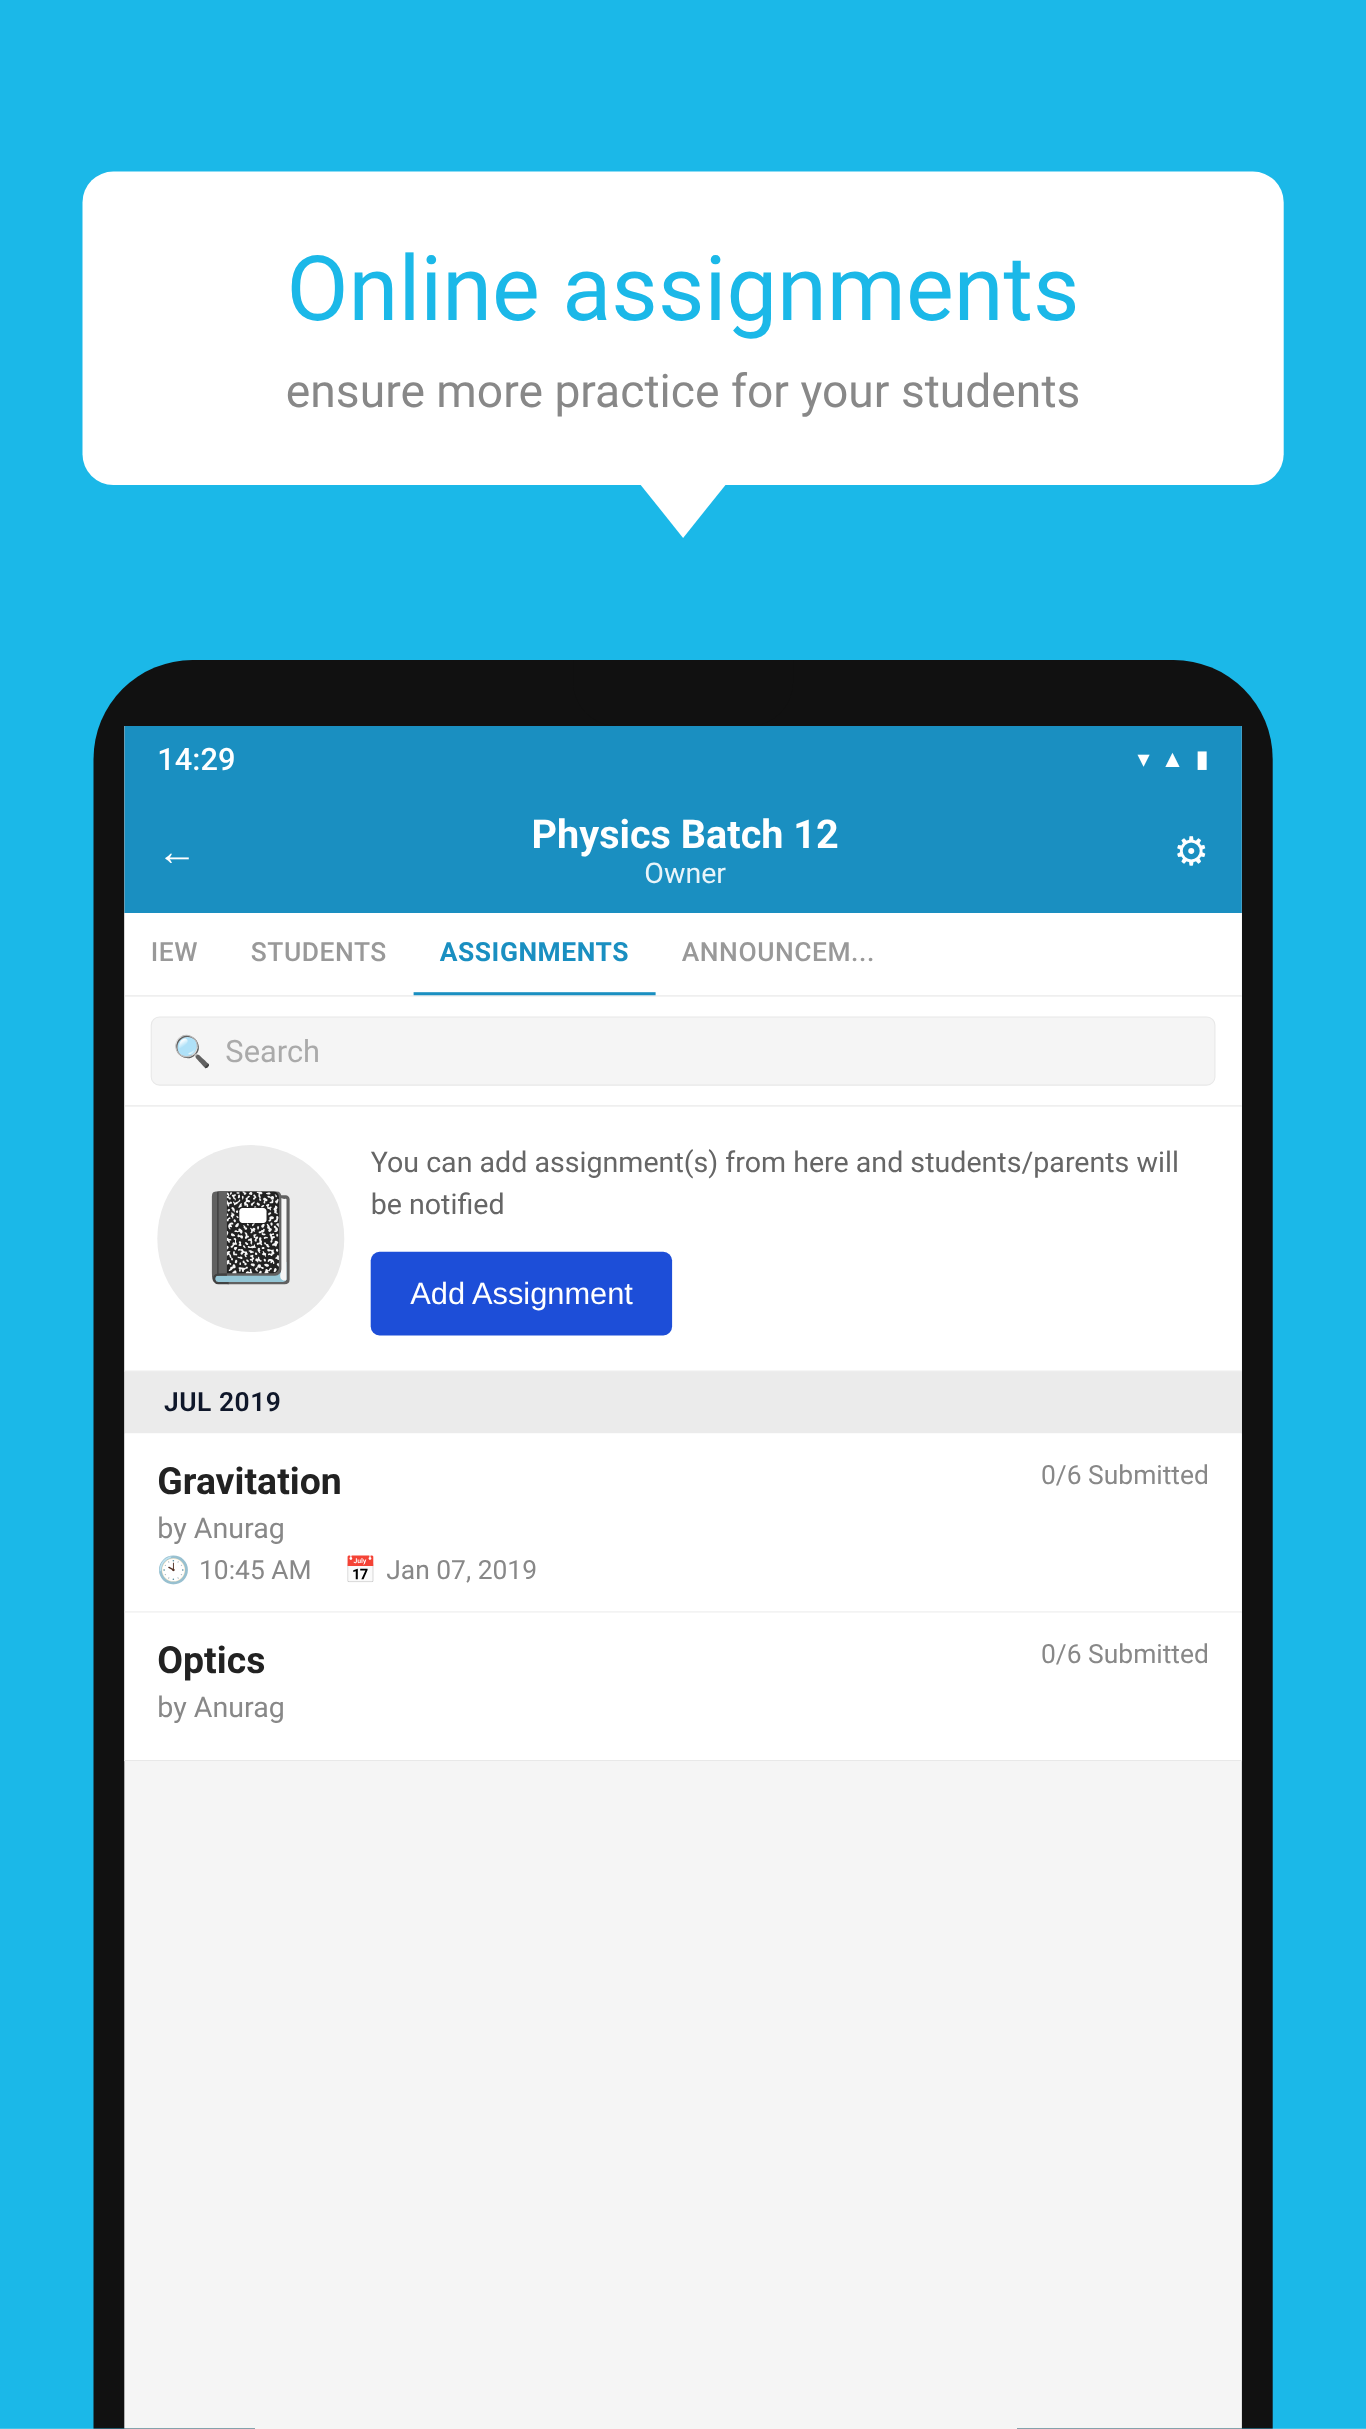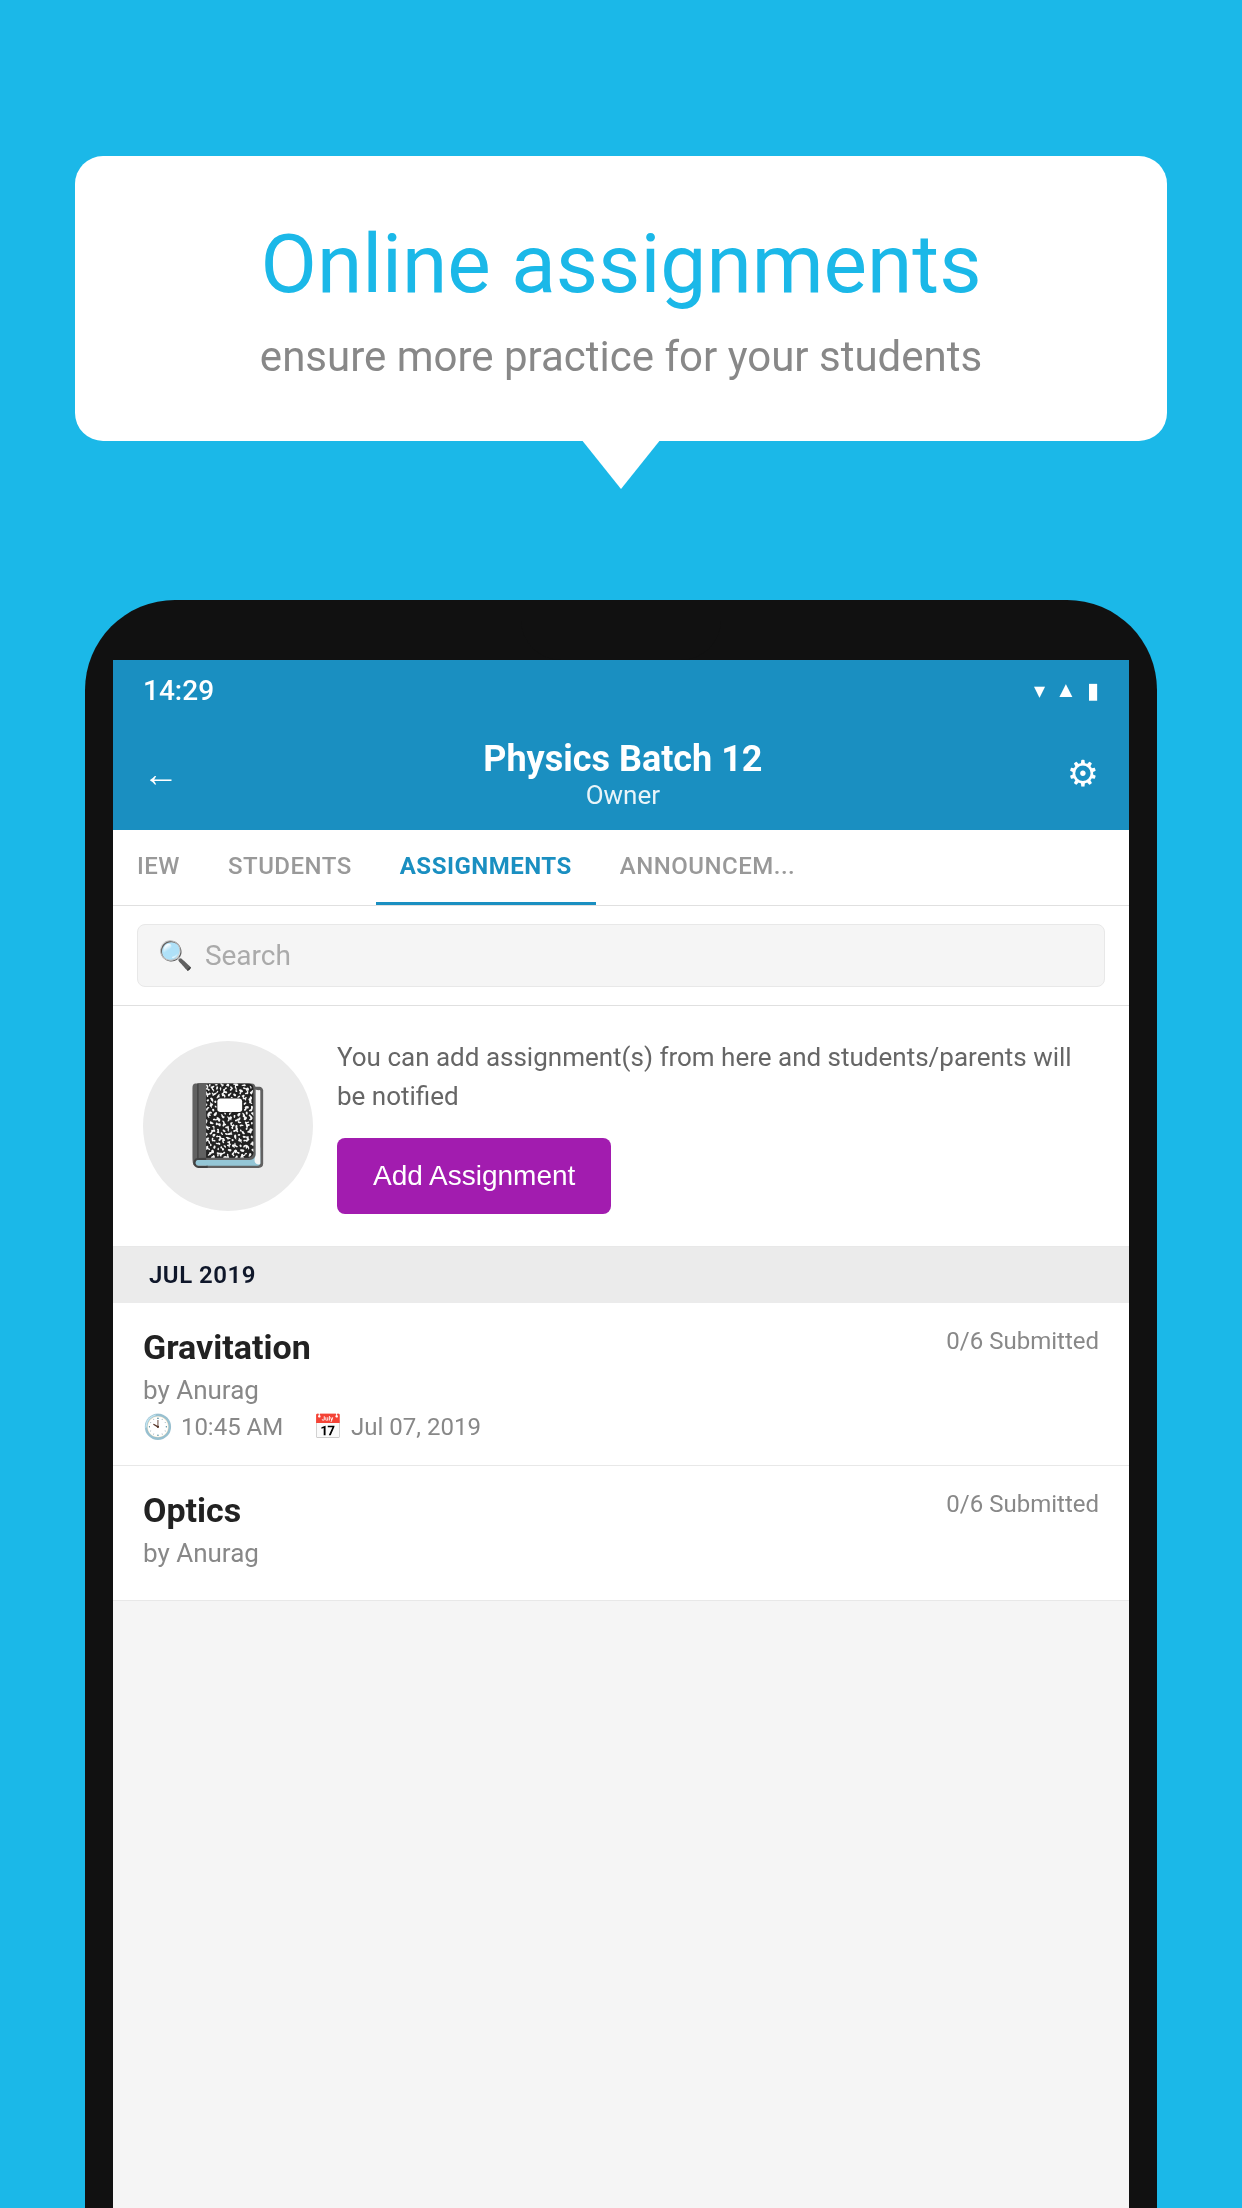--- a/index.html
+++ b/index.html
@@ -241,21 +241,21 @@
     }
 
     .promo-text {
       color: #666;
       font-size: 26px;
       line-height: 1.5;
       margin-bottom: 22px;
     }
 
     .add-assignment-btn {
-      background: #a21caf;
+      background: #1d4ed8;
       color: white;
       border: none;
       border-radius: 8px;
       padding: 22px 36px;
       font-size: 28px;
       font-weight: 500;
       cursor: pointer;
     }
 
     
@@ -383,21 +383,21 @@
         <span class="assignment-submitted">0/6 Submitted</span>
       </div>
       <div class="assignment-author">by Anurag</div>
       <div class="assignment-meta">
         <div class="meta-item">
           <span class="meta-icon">🕙</span>
           <span>10:45 AM</span>
         </div>
         <div class="meta-item">
           <span class="meta-icon">📅</span>
-          <span>Jul 07, 2019</span>
+          <span>Jan 07, 2019</span>
         </div>
       </div>
     </div>
 
 
     <div class="assignment-item">
       <div class="assignment-row1">
         <span class="assignment-name">Optics</span>
         <span class="assignment-submitted">0/6 Submitted</span>
       </div>

